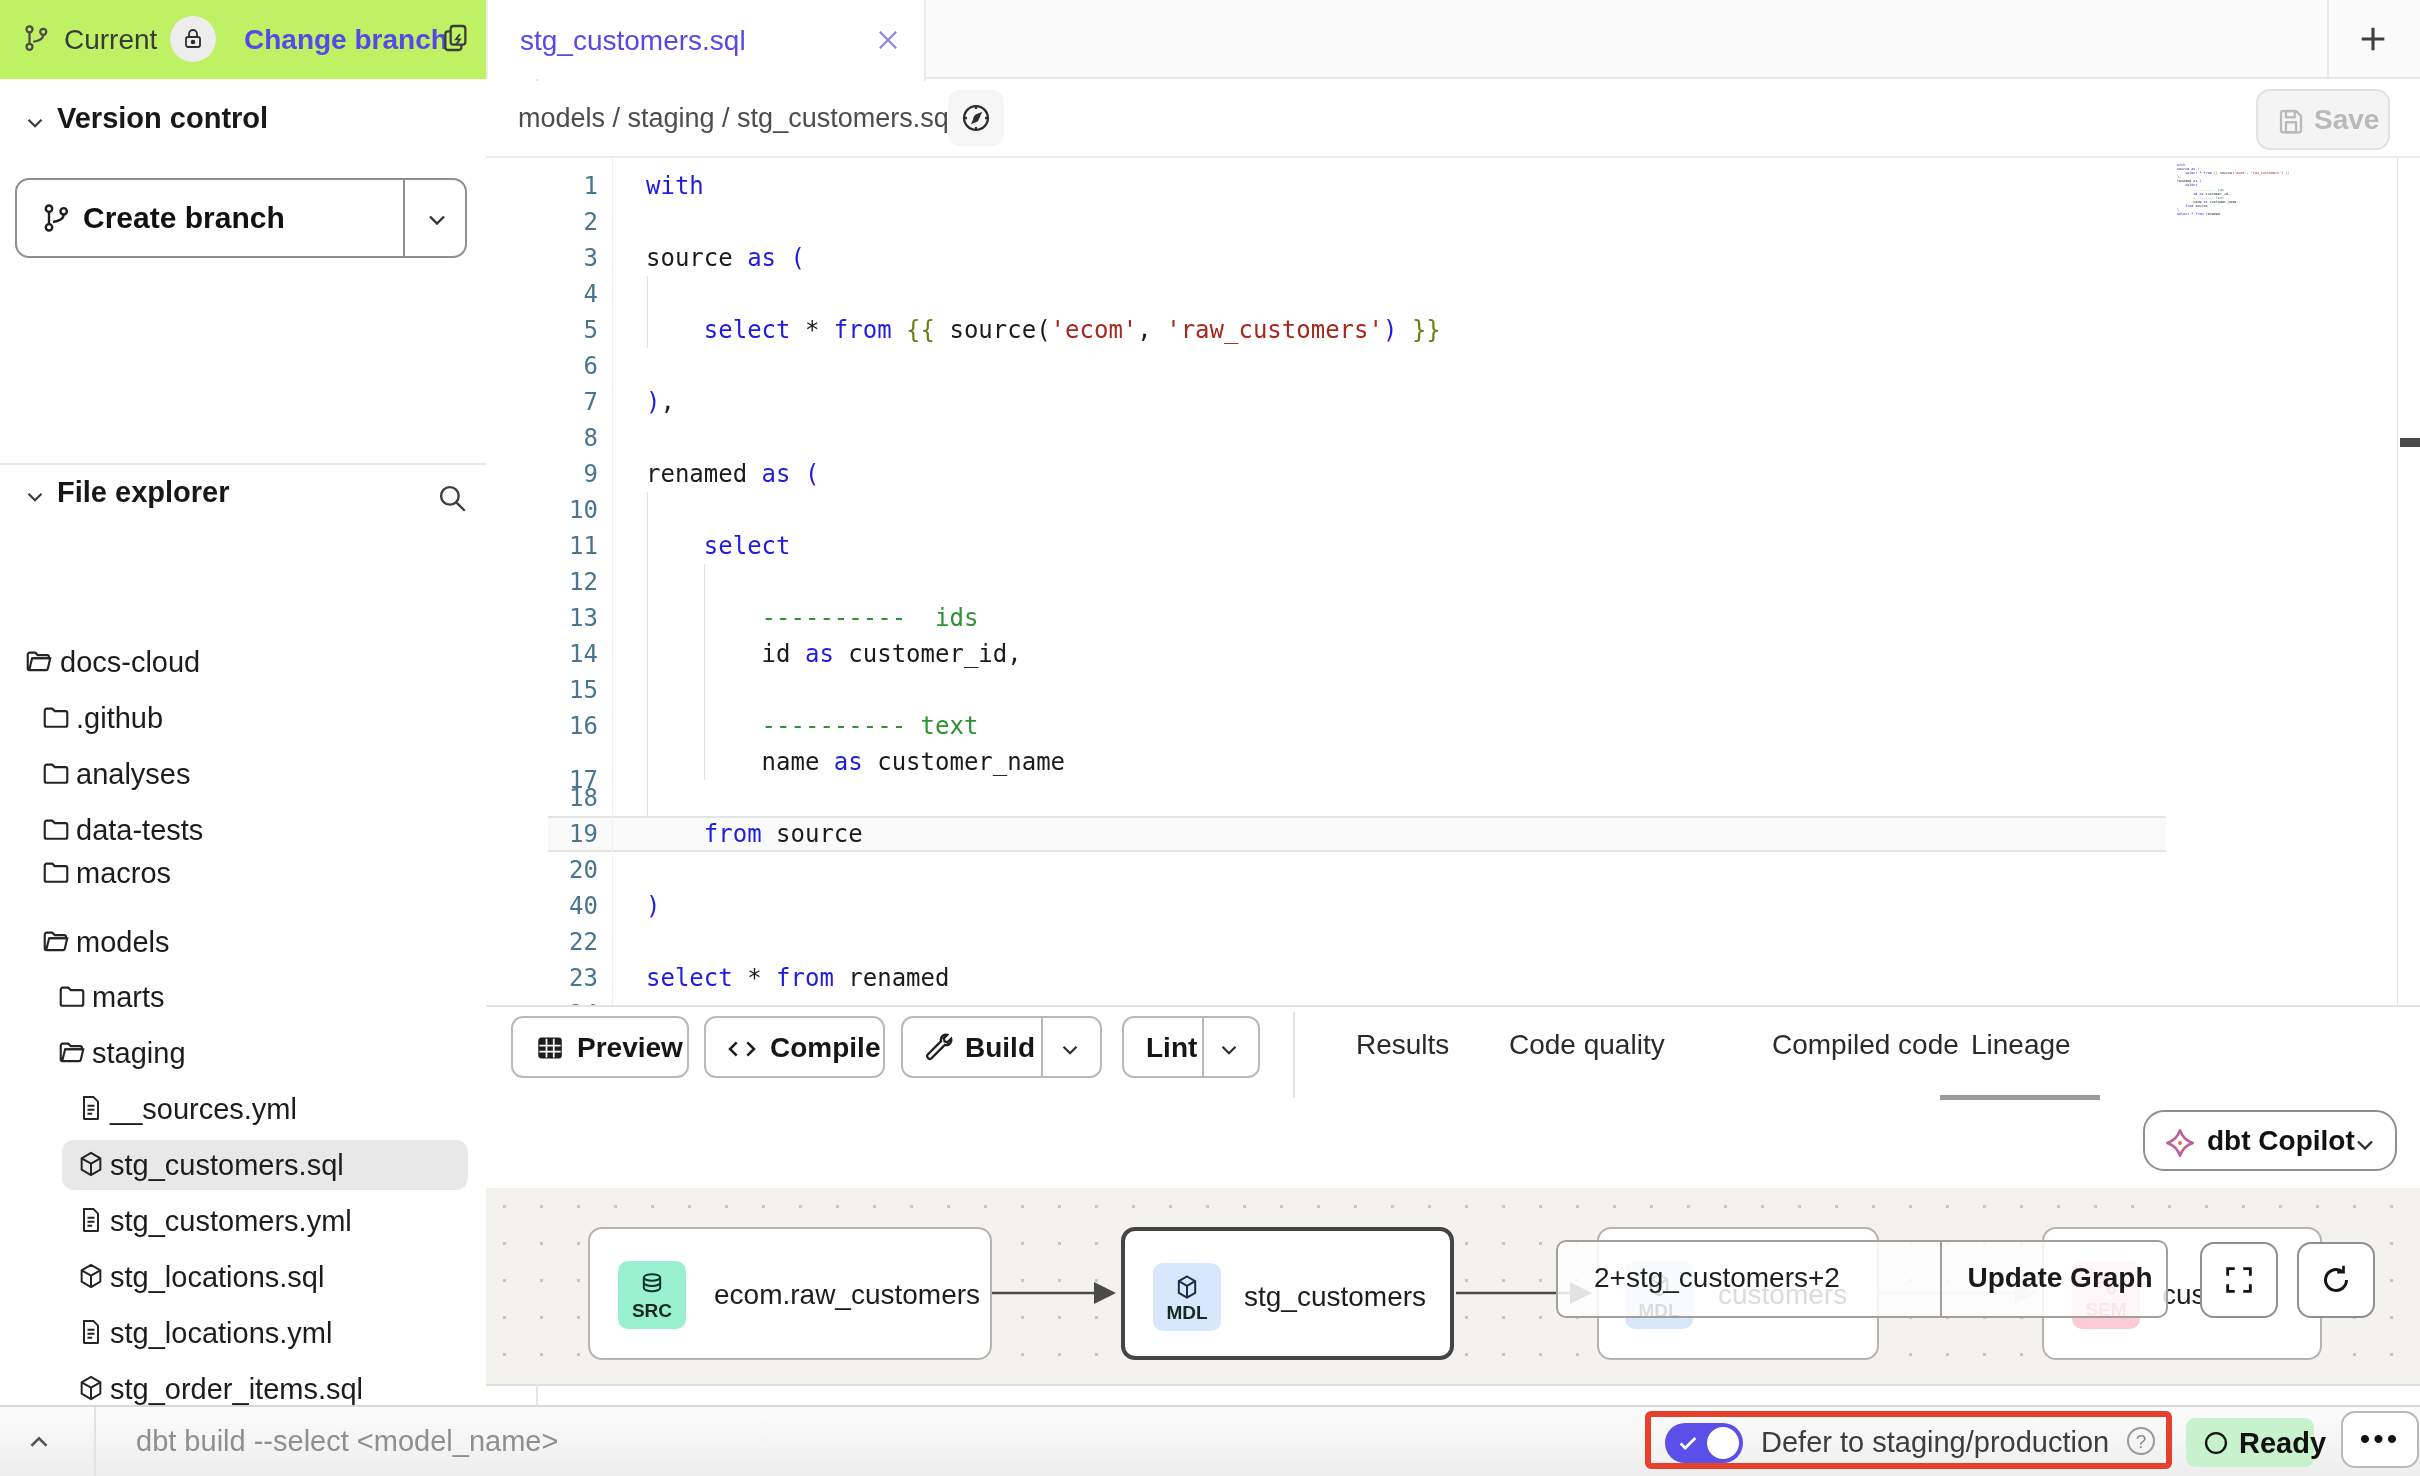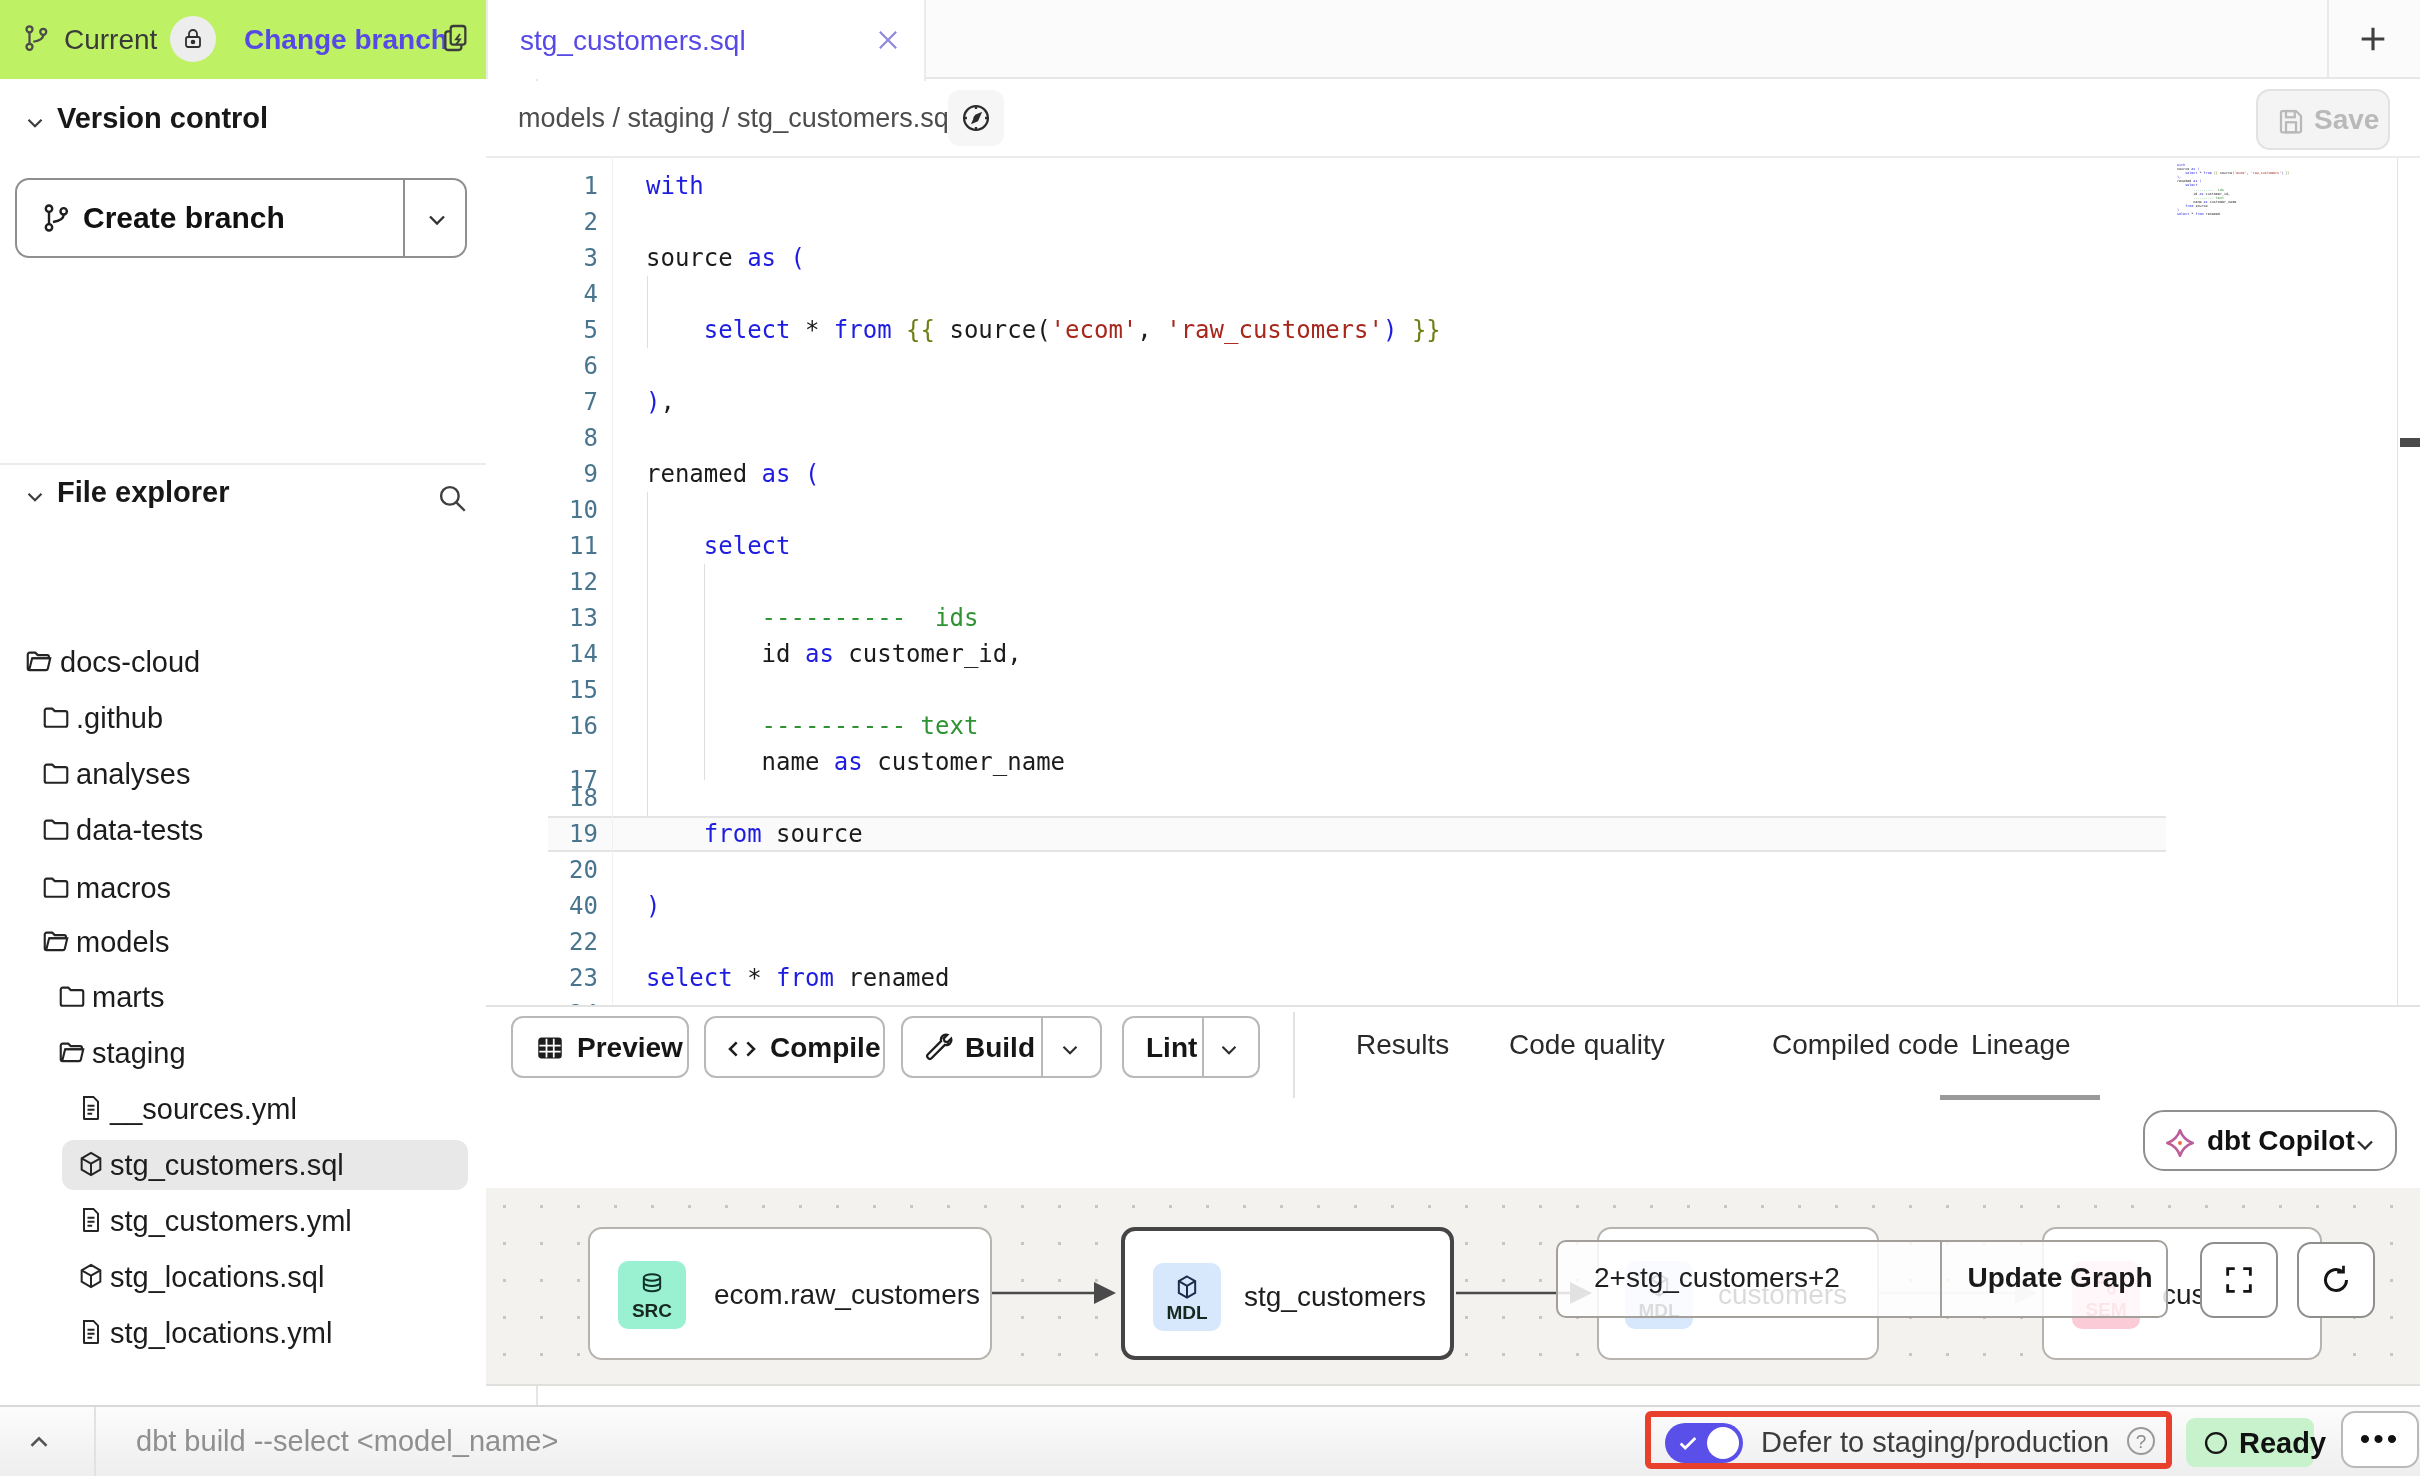--- a/index.html
+++ b/index.html
@@ -260,21 +260,21 @@
           <span class="t-label" style="left: 76px;">analyses</span>
         </div>
         <div class="tree-row" style="top: 271px;">
           <span class="t-icon" style="left: 41px;">
             <svg width="30" height="30" viewBox="0 0 24 24" fill="none" stroke="currentColor" stroke-width="1.7">
               <path d="M3 6a1.5 1.5 0 0 1 1.5-1.5H9l2 2h8.5A1.5 1.5 0 0 1 21 8v9.5a1.5 1.5 0 0 1-1.5 1.5h-15A1.5 1.5 0 0 1 3 17.5z"></path>
             </svg>
           </span>
           <span class="t-label" style="left: 76px;">data-tests</span>
         </div>
-        <div class="tree-row" style="top: 329px; text-align: center;">
+        <div class="tree-row" style="top: 314px; text-align: center;">
           <span class="t-icon" style="left: 41px;">
             <svg width="30" height="30" viewBox="0 0 24 24" fill="none" stroke="currentColor" stroke-width="1.7">
               <path d="M3 6a1.5 1.5 0 0 1 1.5-1.5H9l2 2h8.5A1.5 1.5 0 0 1 21 8v9.5a1.5 1.5 0 0 1-1.5 1.5h-15A1.5 1.5 0 0 1 3 17.5z"></path>
             </svg>
           </span>
           <span class="t-label" style="left: 76px;">macros</span>
         </div>
         <div class="tree-row" style="top: 383px;">
           <span class="t-icon" style="left: 41px;">
             <svg width="30" height="30" viewBox="0 0 24 24" fill="none" stroke="currentColor" stroke-width="1.7">
@@ -339,20 +339,29 @@
           <span class="t-label" style="left: 110px;">stg_locations.yml</span>
         </div>
         <div class="tree-row" style="top: 718px;">
           <span class="t-icon" style="left: 77px;">
             <svg width="28" height="28" viewBox="0 0 24 24" fill="none" stroke="currentColor" stroke-width="1.7">
               <path d="M12 2.5l8 4.6v9.8l-8 4.6-8-4.6V7.1z"></path>
               <path d="M4 7.1l8 4.6 8-4.6M12 11.7v9.8"></path>
             </svg>
           </span>
           <span class="t-label" style="left: 110px;">stg_locations.sql</span>
+        </div>
+        <div class="tree-row" style="top: 830px;">
+          <span class="t-icon" style="left: 77px;">
+            <svg width="28" height="28" viewBox="0 0 24 24" fill="none" stroke="currentColor" stroke-width="1.7">
+              <path d="M12 2.5l8 4.6v9.8l-8 4.6-8-4.6V7.1z"></path>
+              <path d="M4 7.1l8 4.6 8-4.6M12 11.7v9.8"></path>
+            </svg>
+          </span>
+          <span class="t-label" style="left: 110px;">stg_order_items.sql</span>
         </div>
         <div class="tree-row" style="top: 886px;">
           <span class="t-icon" style="left: 77px;">
             <svg width="28" height="28" viewBox="0 0 24 24" fill="none" stroke="currentColor" stroke-width="1.7">
               <path d="M6 2.5h8l4 4V21a.5.5 0 0 1-.5.5h-11A.5.5 0 0 1 6 21z"></path>
               <path d="M9 10h6M9 13.5h6M9 17h4"></path>
             </svg>
           </span>
           <span class="t-label" style="left: 110px;">stg_order_items.yml</span>
         </div>

